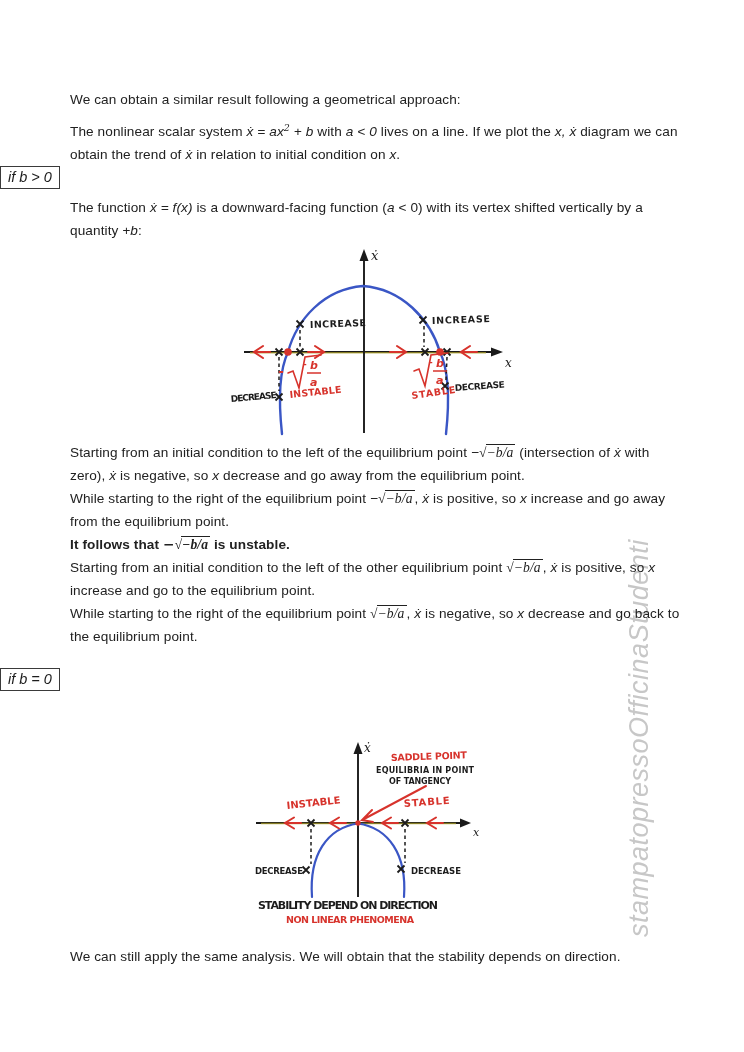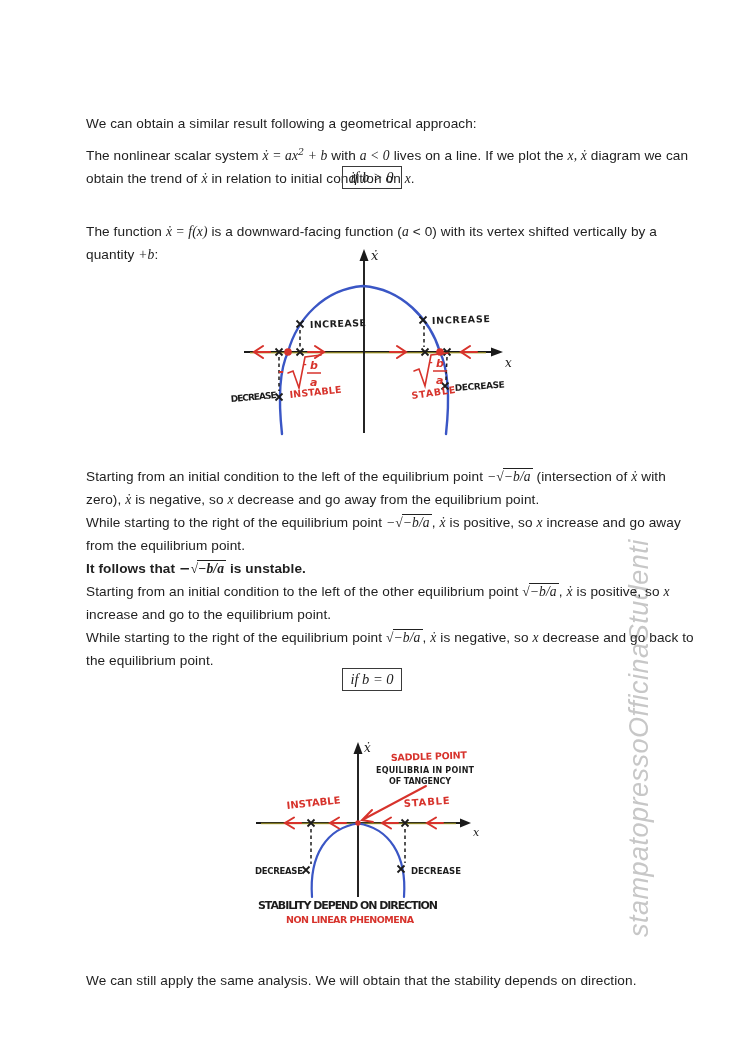--- a/index.html
+++ b/index.html
@@ -1,34 +1,33 @@
 <!DOCTYPE html>
 <html><head>
 <meta charset="utf-8">
 <style>
   html,body{margin:0;padding:0;background:#ffffff;}
   #page{
     position:relative;width:744px;height:1052px;background:#ffffff;overflow:hidden;
     font-family:"Liberation Sans",sans-serif;color:#212121;
   }
   .para{
-    position:absolute;left:86px;width:612px;font-size:13.6px;line-height:23px;
+    position:absolute;left:70px;width:612px;font-size:13.6px;line-height:23px;
     letter-spacing:0.1px;
-    margin-top:24px;
   }
   .seg-t{}
   .seg-b{font-weight:700;}
-  .seg-m{font-family:Liberation Serif, serif;font-style:italic;}
+  .seg-m{font-family:Liberation Sans, sans-serif;font-style:italic;}
   .seg-mb{font-family:"DejaVu Serif",serif;font-style:italic;font-weight:700;}
   .seg-sup{font-family:"DejaVu Serif",serif;font-style:italic;font-size:9.5px;vertical-align:5px;}
   .rad{display:inline;white-space:nowrap;font-family:Liberation Serif, serif;font-style:italic;}
   .rad .rs{display:inline;margin-right:-1px;}
   .rad .rb{display:inline-block;border-top:1.3px solid currentColor;padding:0 2px 0 1px;line-height:15px;}
   .rad.bold{font-weight:700;}
-  .box-row{position:absolute;left:0;right:0;text-align:center;}
+  .box-row{position:absolute;left:0;right:0;}
   .cond-box{
     display:inline-block;border:1.3px solid #3a3a3a;padding:0px 7px 1px 7px;
     font-family:"DejaVu Serif",serif;font-style:italic;font-size:14.5px;line-height:20px;color:#1c1c1c;
   }
   .figure{position:absolute;}
   .watermark{
     position:absolute;top:525px;left:624px;height:412px;
     writing-mode:vertical-rl;transform:rotate(180deg);
     font-family:"Liberation Sans",sans-serif;font-style:italic;
     font-size:27px;letter-spacing:0.5px;color:#c7c7c7;white-space:nowrap;

